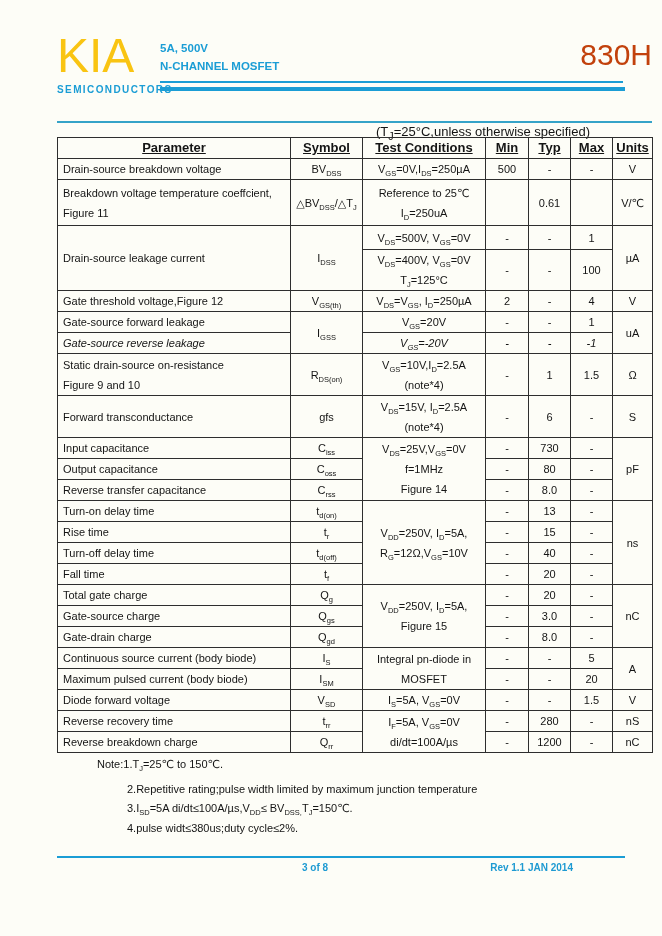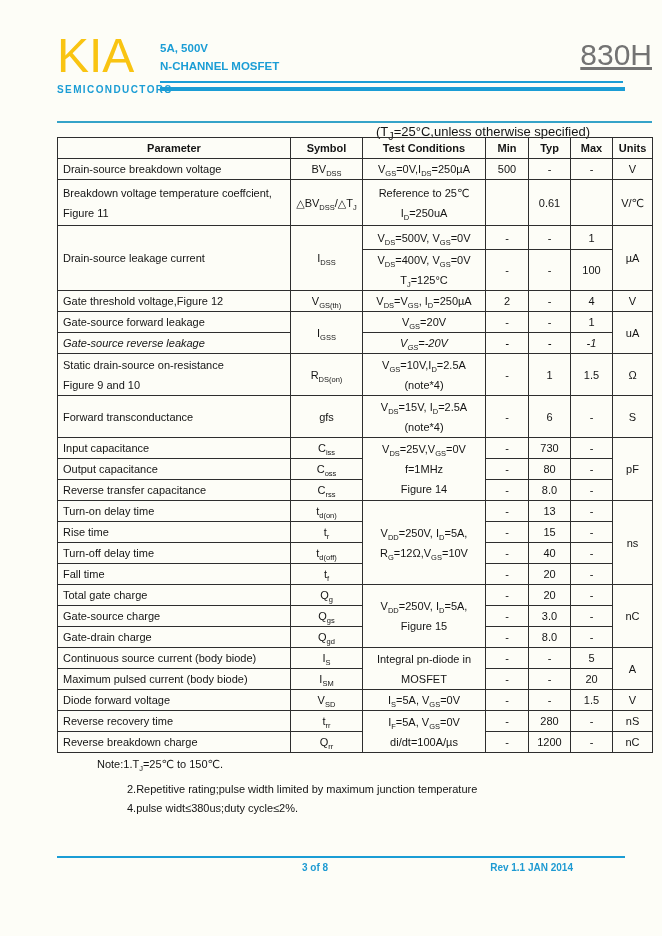--- a/index.html
+++ b/index.html
@@ -21,21 +21,21 @@
   .logo-sub {
     color:#1b9dd5; font-size:10px; font-weight:bold;
     letter-spacing:1.4px; margin-top:4px;
   }
   .product-info {
     position:absolute; left:160px; top:40px;
     color:#1b9dd5; font-weight:bold; font-size:11.5px; line-height:1.55;
   }
   .part-number {
     position:absolute; left:540px; top:40px; width:112px;
-    color:#737373; font-size:30px; line-height:1; text-align:right;text-decoration:underline;
+    color:#c2410c; font-size:30px; line-height:1; text-align:right;
   }
   .rule-thin  { position:absolute; left:160px; top:81px; width:463px; height:2px; background:#1b9dd5; }
   .rule-thick { position:absolute; left:160px; top:87px; width:465px; height:4px; background:#1b9dd5; }
   
   .section-title {
     position:absolute; left:57px; top:102px;
     color:#35a3c8; font-size:13.5px; letter-spacing:0.2px;
   }
   .section-rule { position:absolute; left:57px; top:121px; width:595px; height:2px; background:#35a3c8; }
   .cond-note {
@@ -50,21 +50,21 @@
     table-layout:fixed;
   }
   .char-table th, .char-table td {
     border:1px solid #2e2e2e;
     padding:0 3px;
     text-align:center;
     vertical-align:middle;
     line-height:20px;
     overflow:hidden;
   }
-  .char-table th { font-size:11px; font-weight:bold; height:20px; }
+  .char-table th { font-size:13px; font-weight:bold; height:20px;text-decoration:underline; }
   .char-table td.c-param { text-align:left; padding-left:5px; }
   .char-table sub { font-size:7.5px; line-height:0; }
   
   .notes { position:absolute; left:97px; top:758px; font-size:11px; color:#141414; }
   .notes .note-line { margin-bottom:7px; }
   .notes .note-line:first-child { margin-bottom:12px; }
   .notes .note-line.indent { margin-left:30px; }
   .notes sub { font-size:7.5px; line-height:0; }
   
   .footer-rule { position:absolute; left:57px; top:856px; width:568px; height:2px; background:#1b9dd5; }
@@ -315,20 +315,21 @@
           <td class="c-typ">1200</td>
           <td class="c-max">-</td>
           <td class="c-units">nC</td>
         </tr>
       </tbody>
   </table>
 
   <div class="notes">
       <div class="note-line">Note:1.T<sub>J</sub>=25℃  to 150℃.</div>
       <div class="note-line indent">2.Repetitive rating;pulse width limited by maximum junction temperature</div>
+      <div class="note-line indent">3.I<sub>SD</sub>=5A di/dt≤100A/µs,V<sub>DD</sub>≤ BV<sub>DSS,</sub>T<sub>J</sub>=150℃.</div>
       <div class="note-line indent">4.pulse widt≤380us;duty cycle≤2%.</div>
     </div>
 
   <div class="footer-rule" style="background: rgb(27, 157, 213);"></div>
   <div class="footer-row">
     <span class="f-left"></span>
     <span class="f-center">3 of 8</span>
     <span class="f-right">Rev 1.1 JAN 2014</span>
   </div>
 

